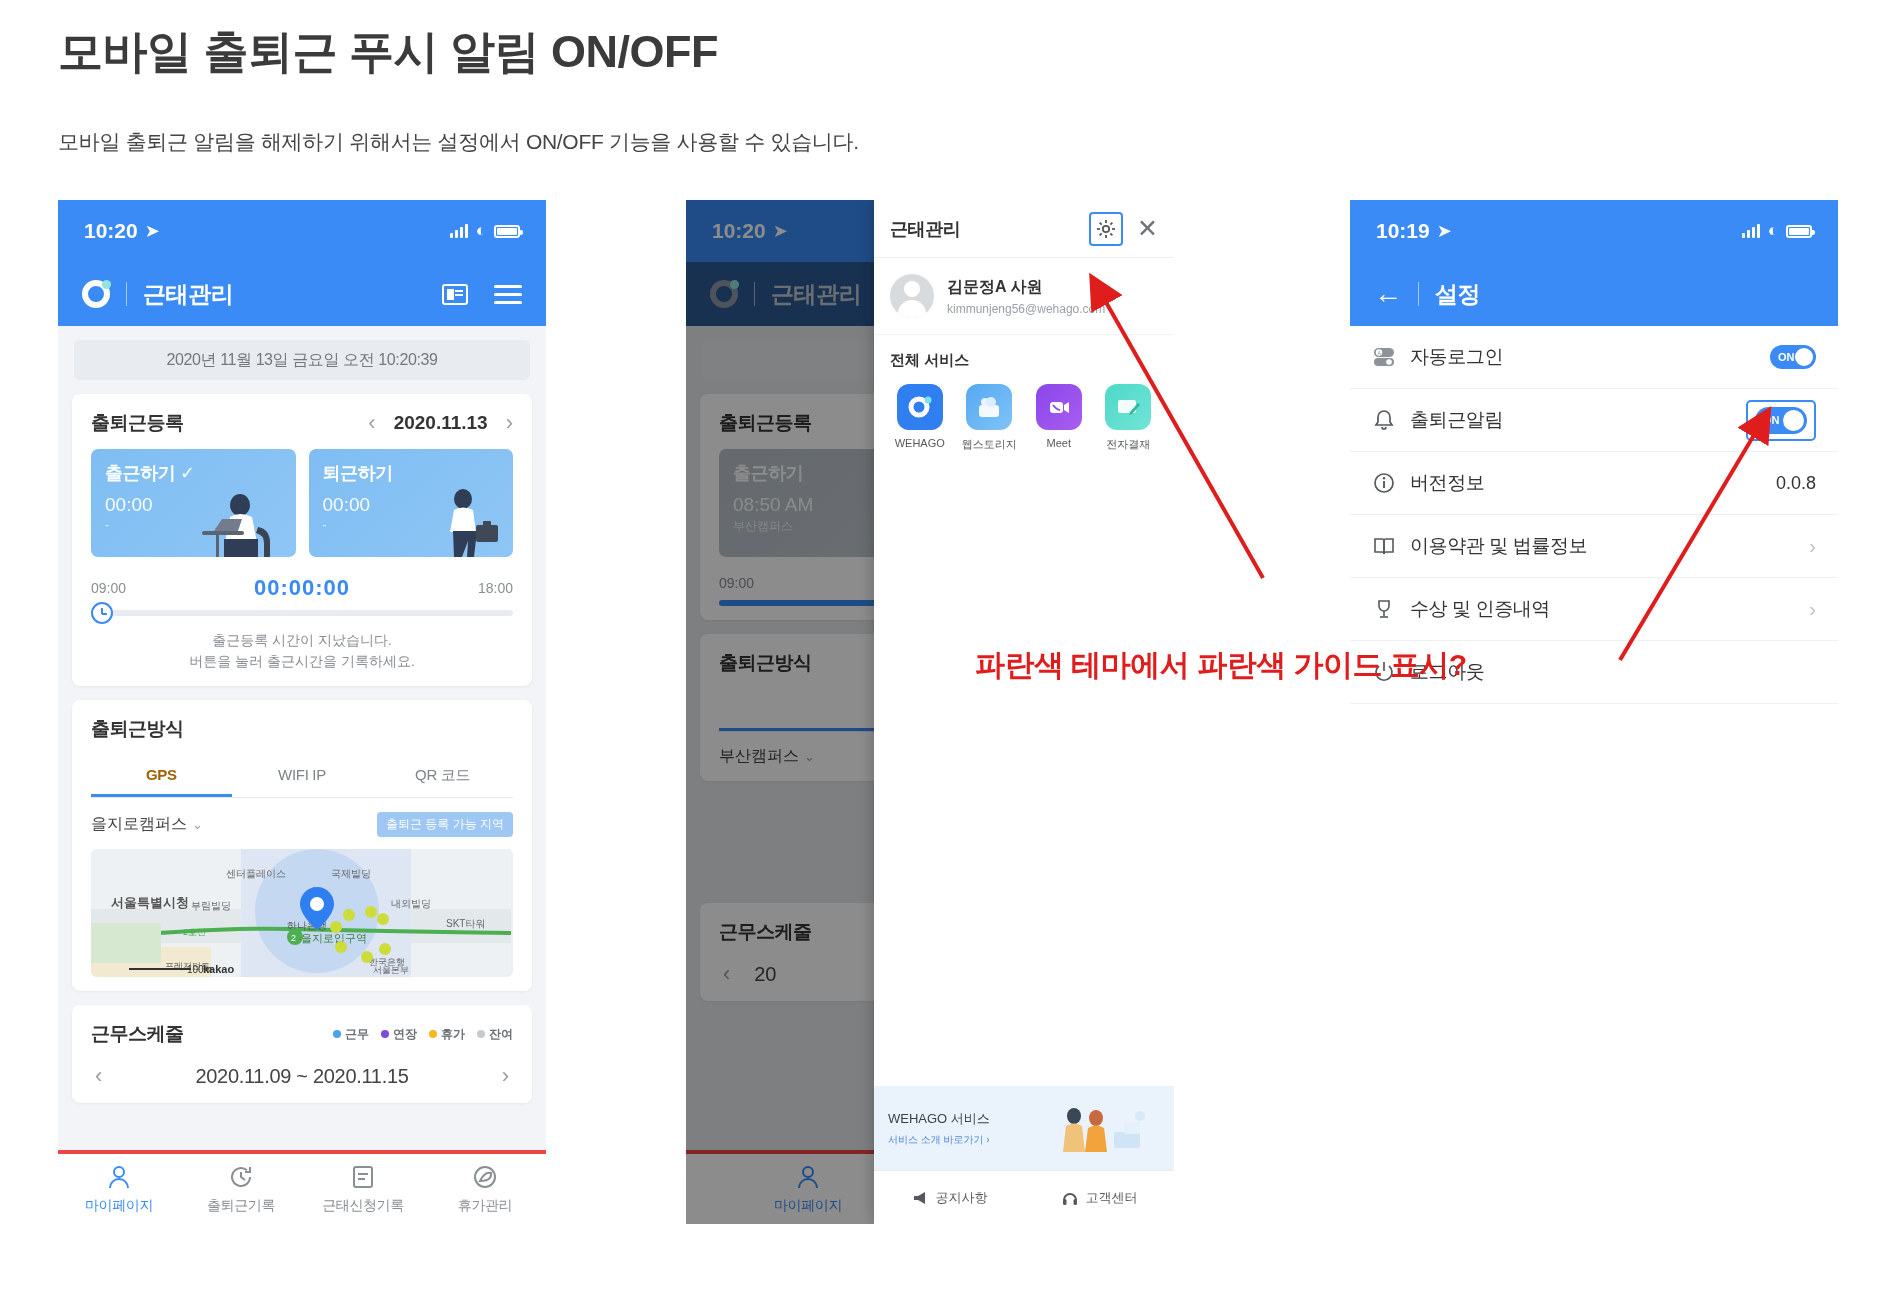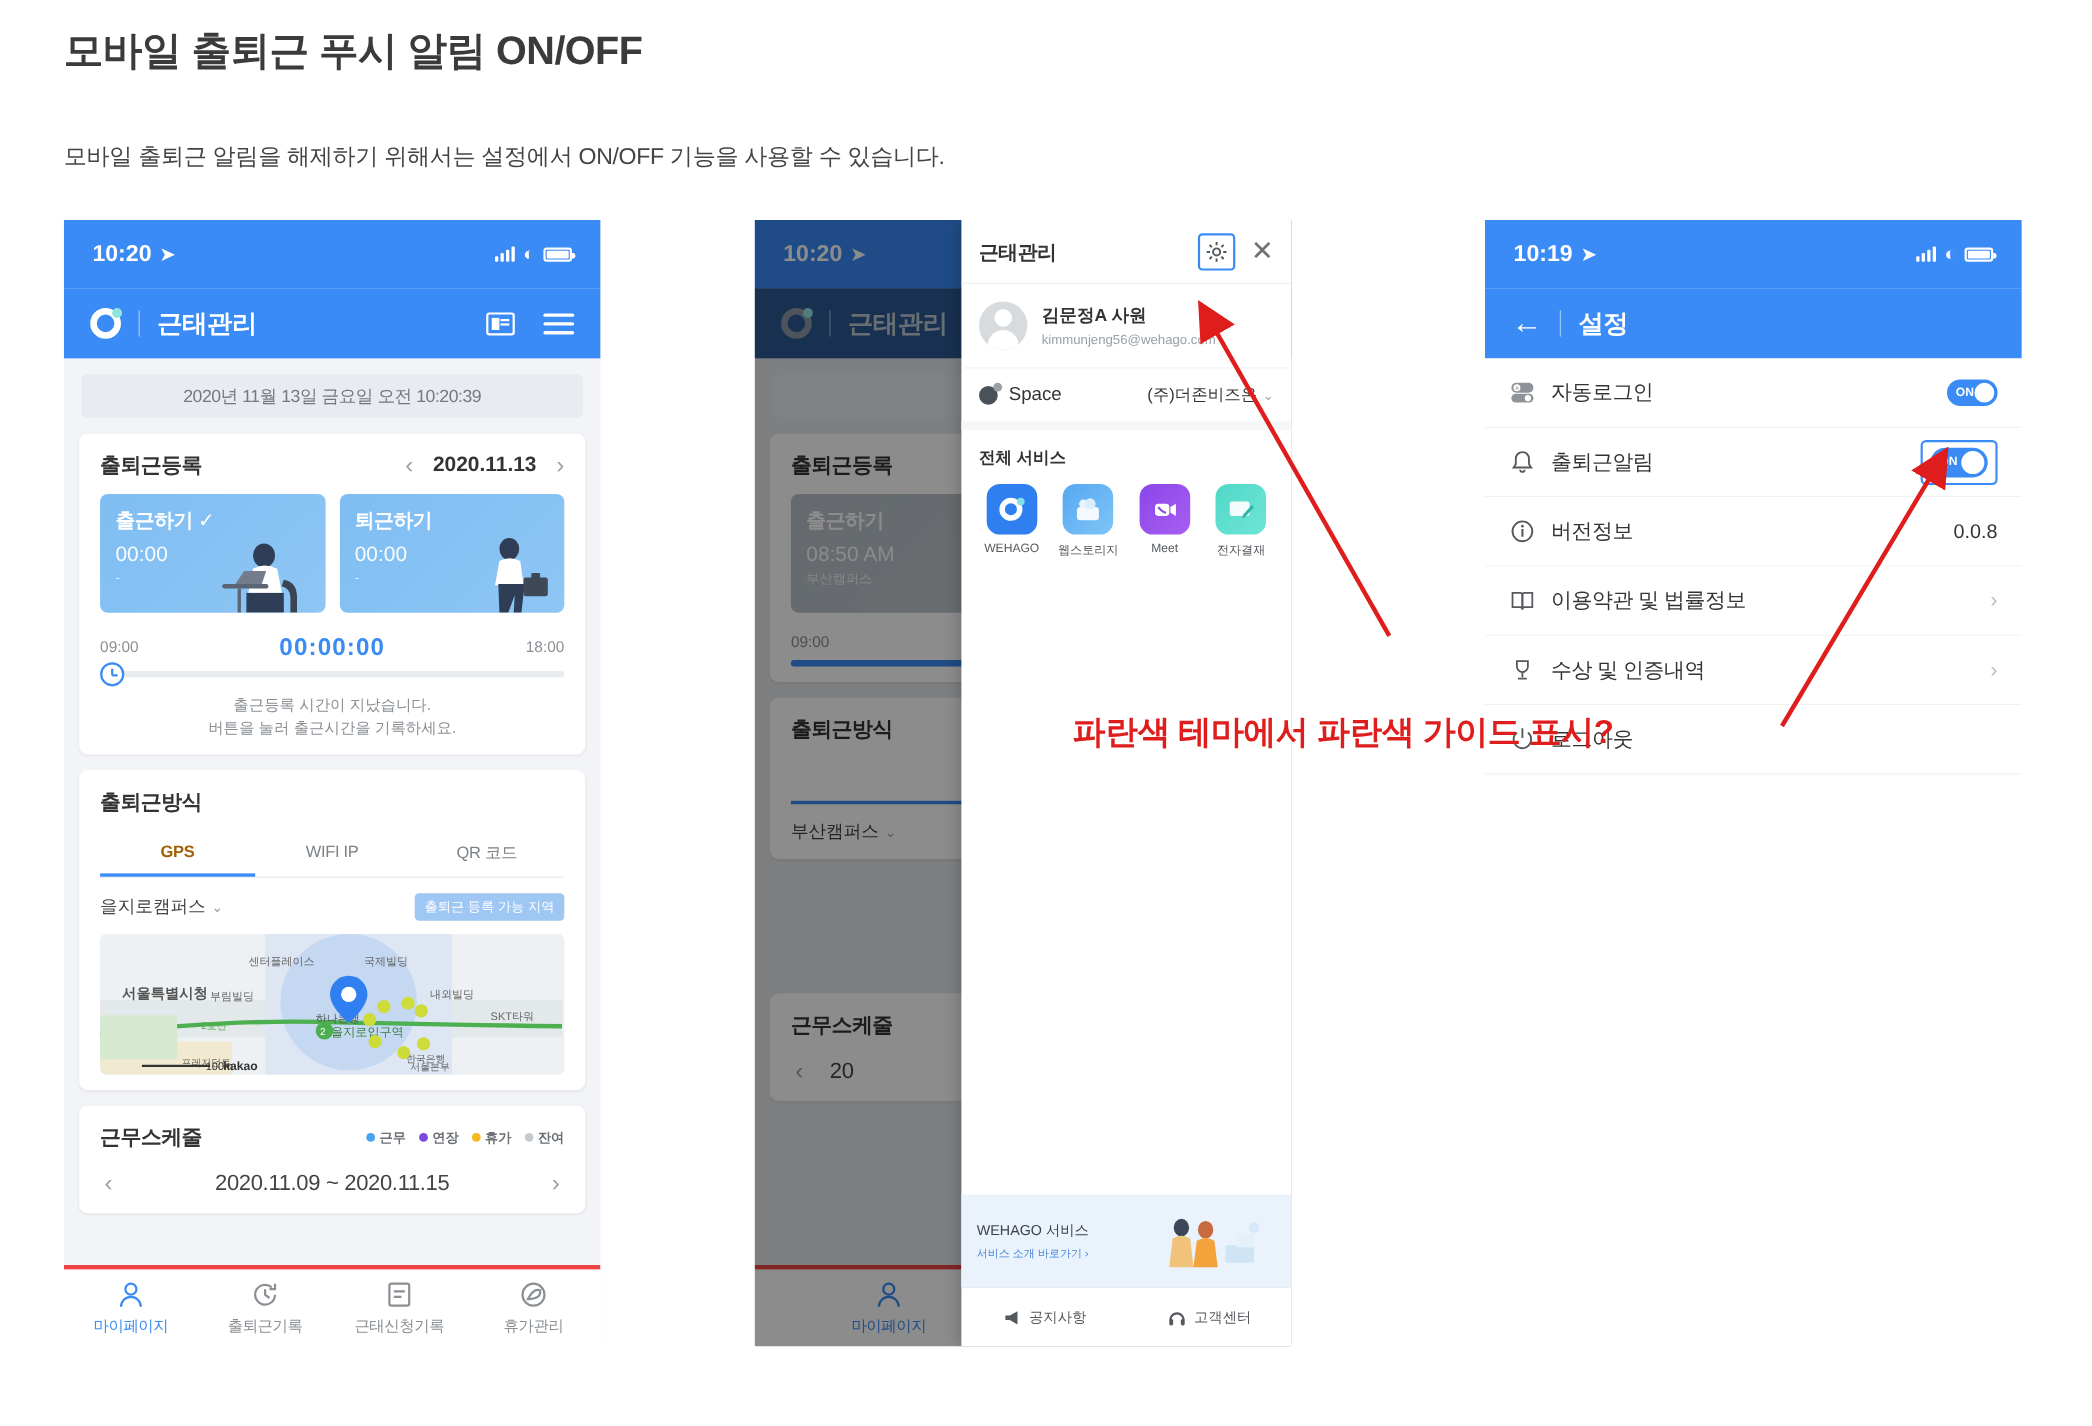--- a/index.html
+++ b/index.html
@@ -7,21 +7,21 @@
     width: 1902px; height: 1296px;
     background: #ffffff;
     font-family: "Liberation Sans", "DejaVu Sans", sans-serif;
     position: relative;
     overflow: hidden;
   }
 
   
   .page-title {
     position: absolute; left: 58px; top: 22px;
-    font-size: 36px; font-weight: bold; color: #3b3b3b;
+    font-size: 45px; font-weight: bold; color: #3b3b3b;
     letter-spacing: -0.5px;
   }
   .page-subtitle {
     position: absolute; left: 58px; top: 128px;
     font-size: 21px; color: #444; letter-spacing: -0.3px;
   }
 
   
   .phone {
     position: absolute;
@@ -490,25 +490,20 @@
         <span class="close-x">✕</span>
       </span>
     </div>
     <div class="dr-user">
       <span class="avatar"></span>
       <span>
         <div class="nm">김문정A 사원</div>
         <div class="em">kimmunjeng56@wehago.com</div>
       </span>
     </div>
-    <div class="dr-space">
-      <span class="sp-ic"></span>
-      <span class="l">Space</span>
-      <span class="r"><span>(주)더존비즈온</span><span class="chev">⌄</span></span>
-    </div>
     <div class="dr-svc-title">전체 서비스</div>
     <div class="svc-grid">
       <div class="svc">
         <span class="ic" style="background:#2f7ff0">
           <svg width="26" height="26" viewBox="0 0 26 26">
               <circle cx="12" cy="13" r="8" fill="none" stroke="#fff" stroke-width="5"></circle>
               <circle cx="21" cy="6" r="3.5" fill="#7de1ea"></circle>
             </svg>
         </span>
         <span class="lb">WEHAGO</span>

